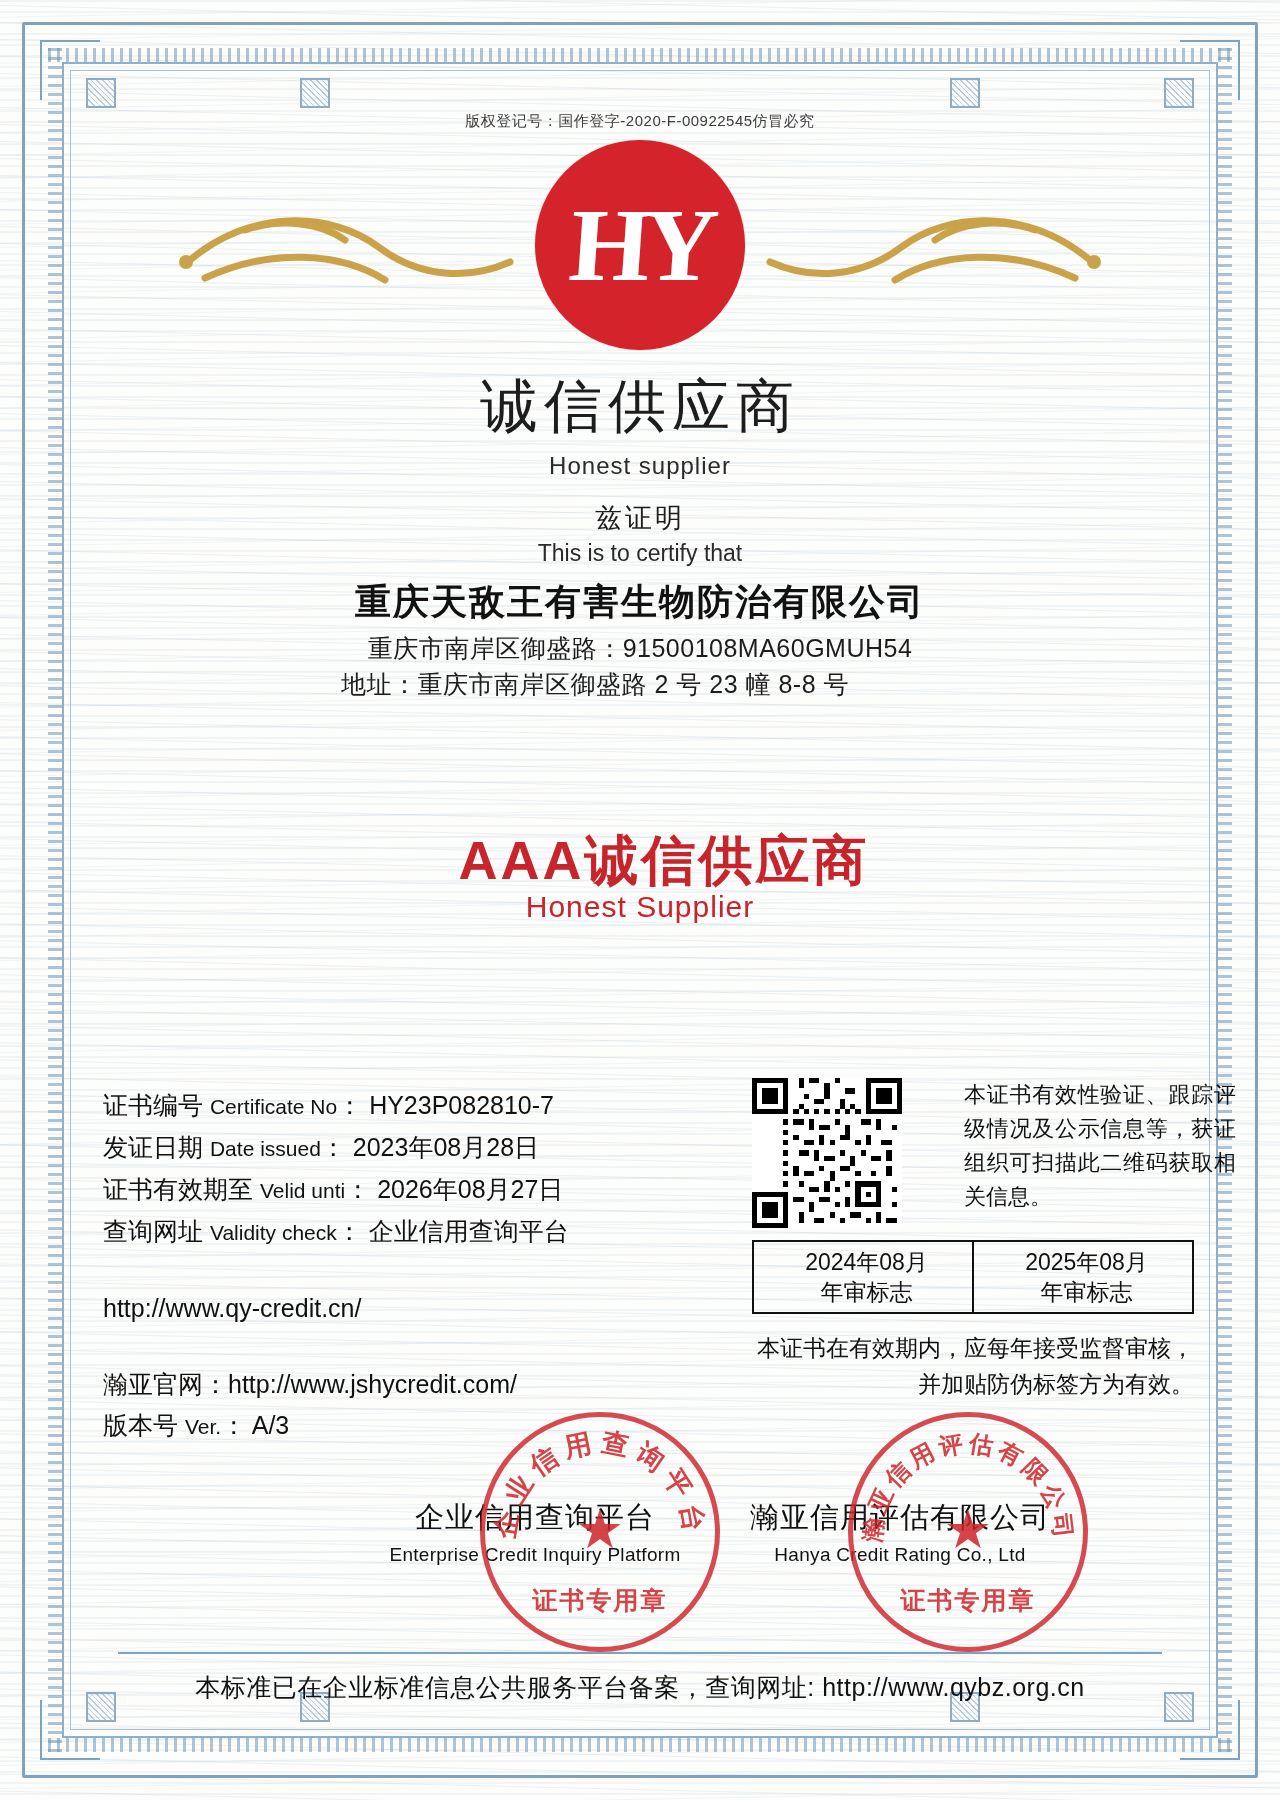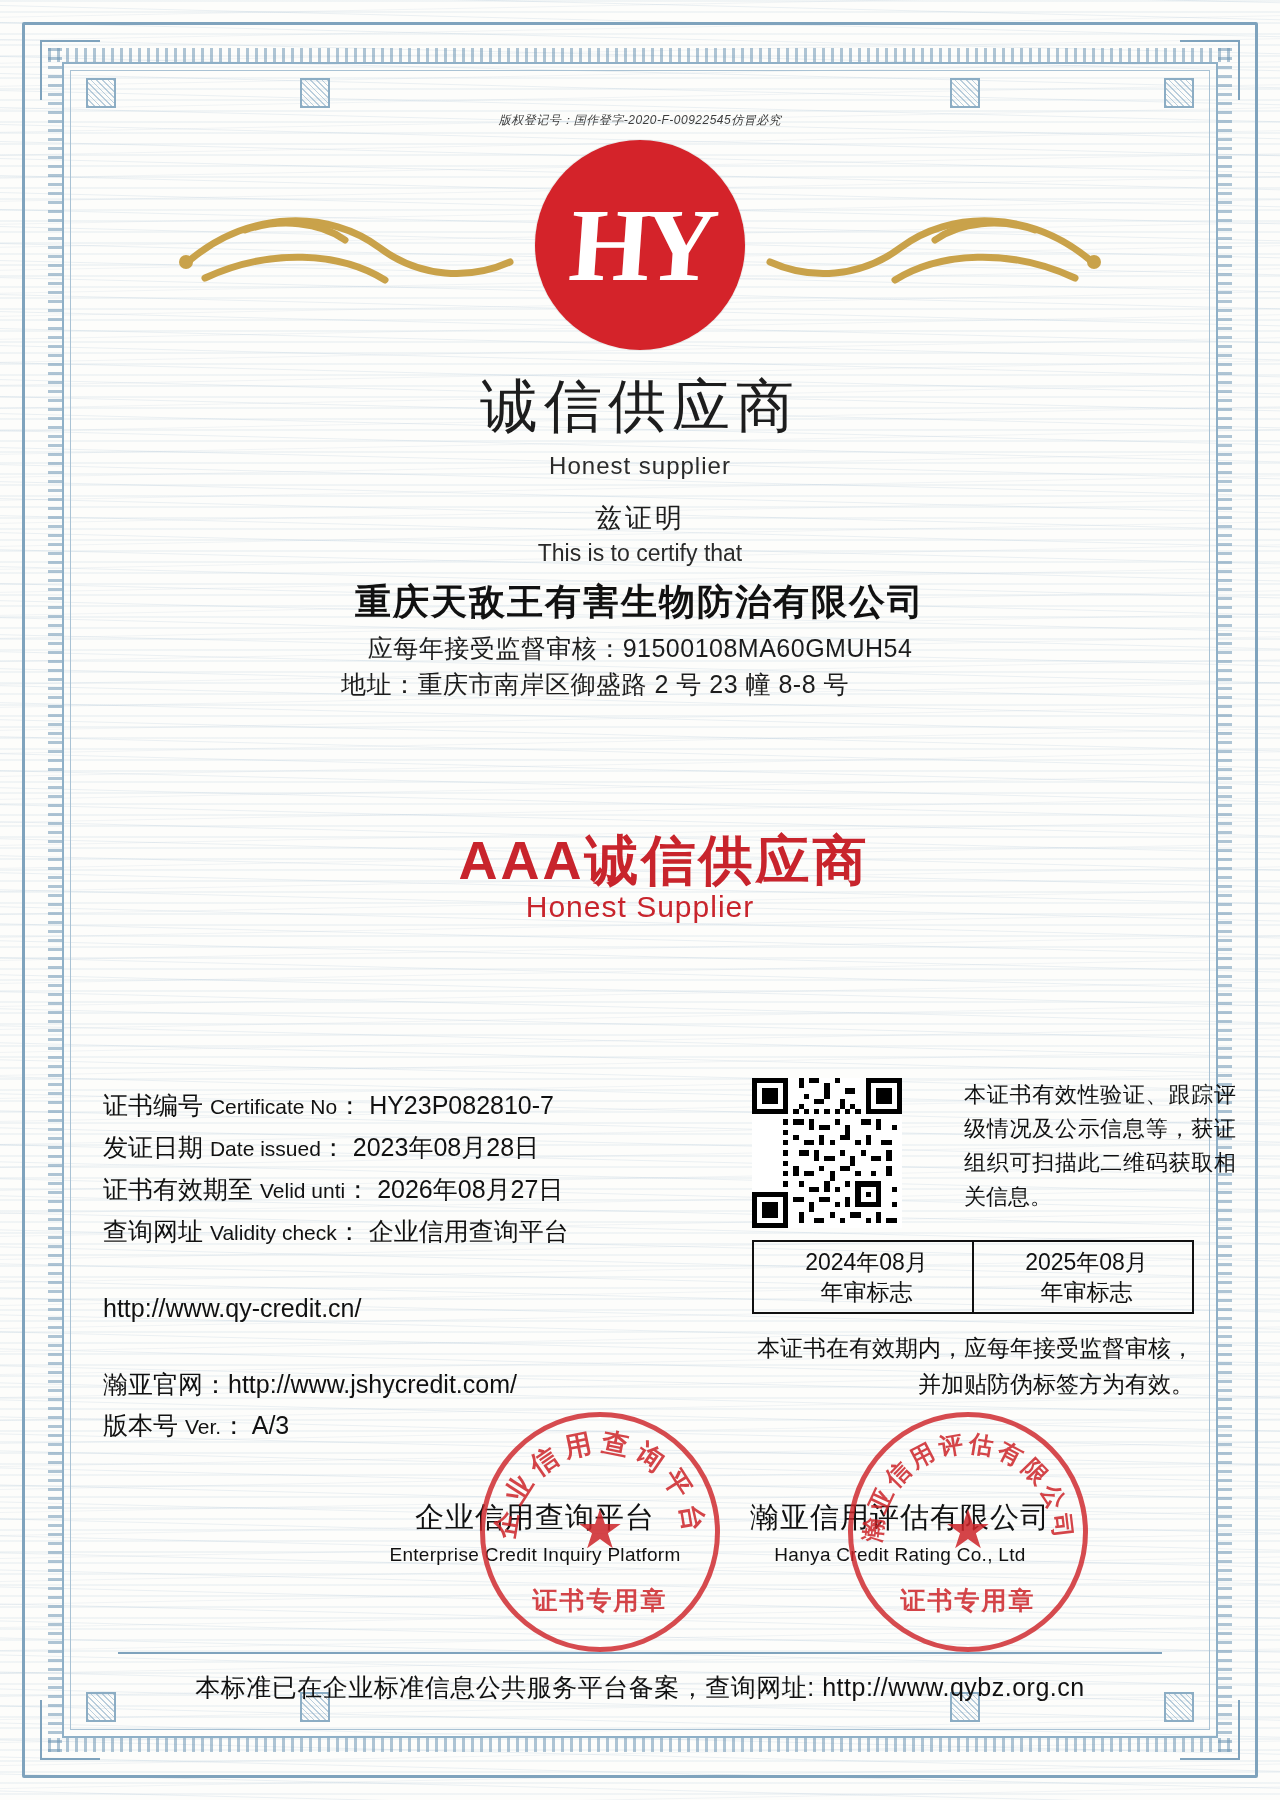--- a/index.html
+++ b/index.html
@@ -86,21 +86,21 @@
   .corner.br{right:40px;bottom:40px;border-left:none;border-top:none;}
   .rosette{
     position:absolute;width:26px;height:26px;border:2px solid #8cadc4;
     background:
       repeating-linear-gradient(45deg,rgba(120,160,190,.5) 0 1px,transparent 1px 4px);
   }
   
   .content{position:absolute;left:0;top:0;width:1280px;height:1800px;}
   .copyright{
     position:absolute;top:112px;left:0;width:1280px;text-align:center;
-    font-size:12px;color:#3d3d3d;letter-spacing:.5px;font-style:italic;
+    font-size:15px;color:#3d3d3d;letter-spacing:.5px;
   }
   .flourish{
     position:absolute;top:200px;left:0;width:1280px;height:110px;
   }
   .seal-logo{
     position:absolute;left:50%;transform:translateX(-50%);
     top:140px;width:210px;height:210px;border-radius:50%;
     background:#d4232a;
     display:flex;align-items:center;justify-content:center;
     box-shadow:0 0 0 1px rgba(0,0,0,.05);
@@ -266,21 +266,21 @@
 
     <div class="title-cn">诚信供应商</div>
     <div class="title-en">Honest supplier</div>
 
     <div class="certify-cn">兹证明</div>
     <div class="certify-en">This is to certify that</div>
 
     <div class="company">重庆天敌王有害生物防治有限公司</div>
 
     <div class="usci">
-      <span>应每年接受监督审核：</span><span>91500108MA60GMUH54</span>
+      <span>重庆市南岸区御盛路：</span><span>91500108MA60GMUH54</span>
     </div>
     <div class="address">
       <span>地址：</span><span>重庆市南岸区御盛路 2 号 23 幢 8-8 号</span>
     </div>
 
     <div class="award-cn">AAA诚信供应商</div>
     <div class="award-en">Honest Supplier</div>
 
     <div class="details">
       <div class="det-row">

